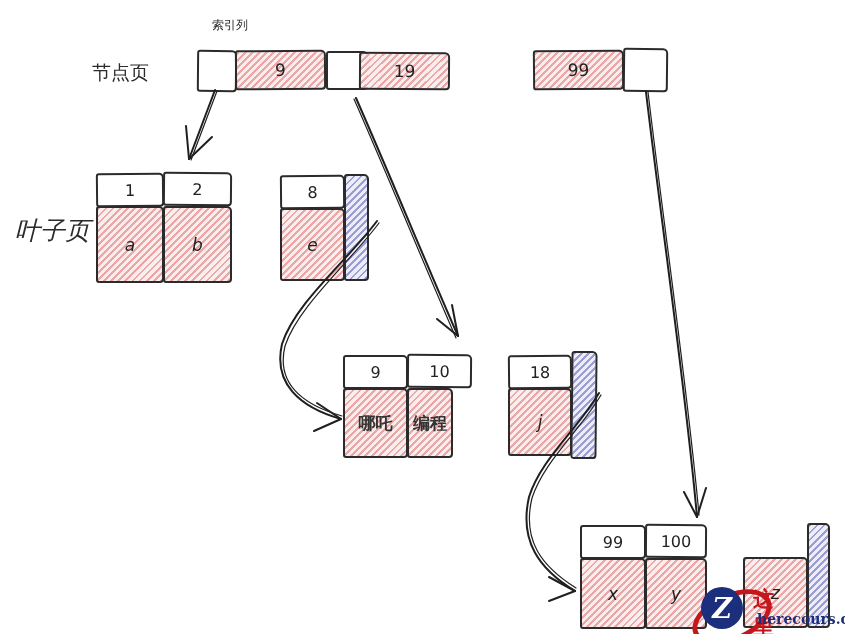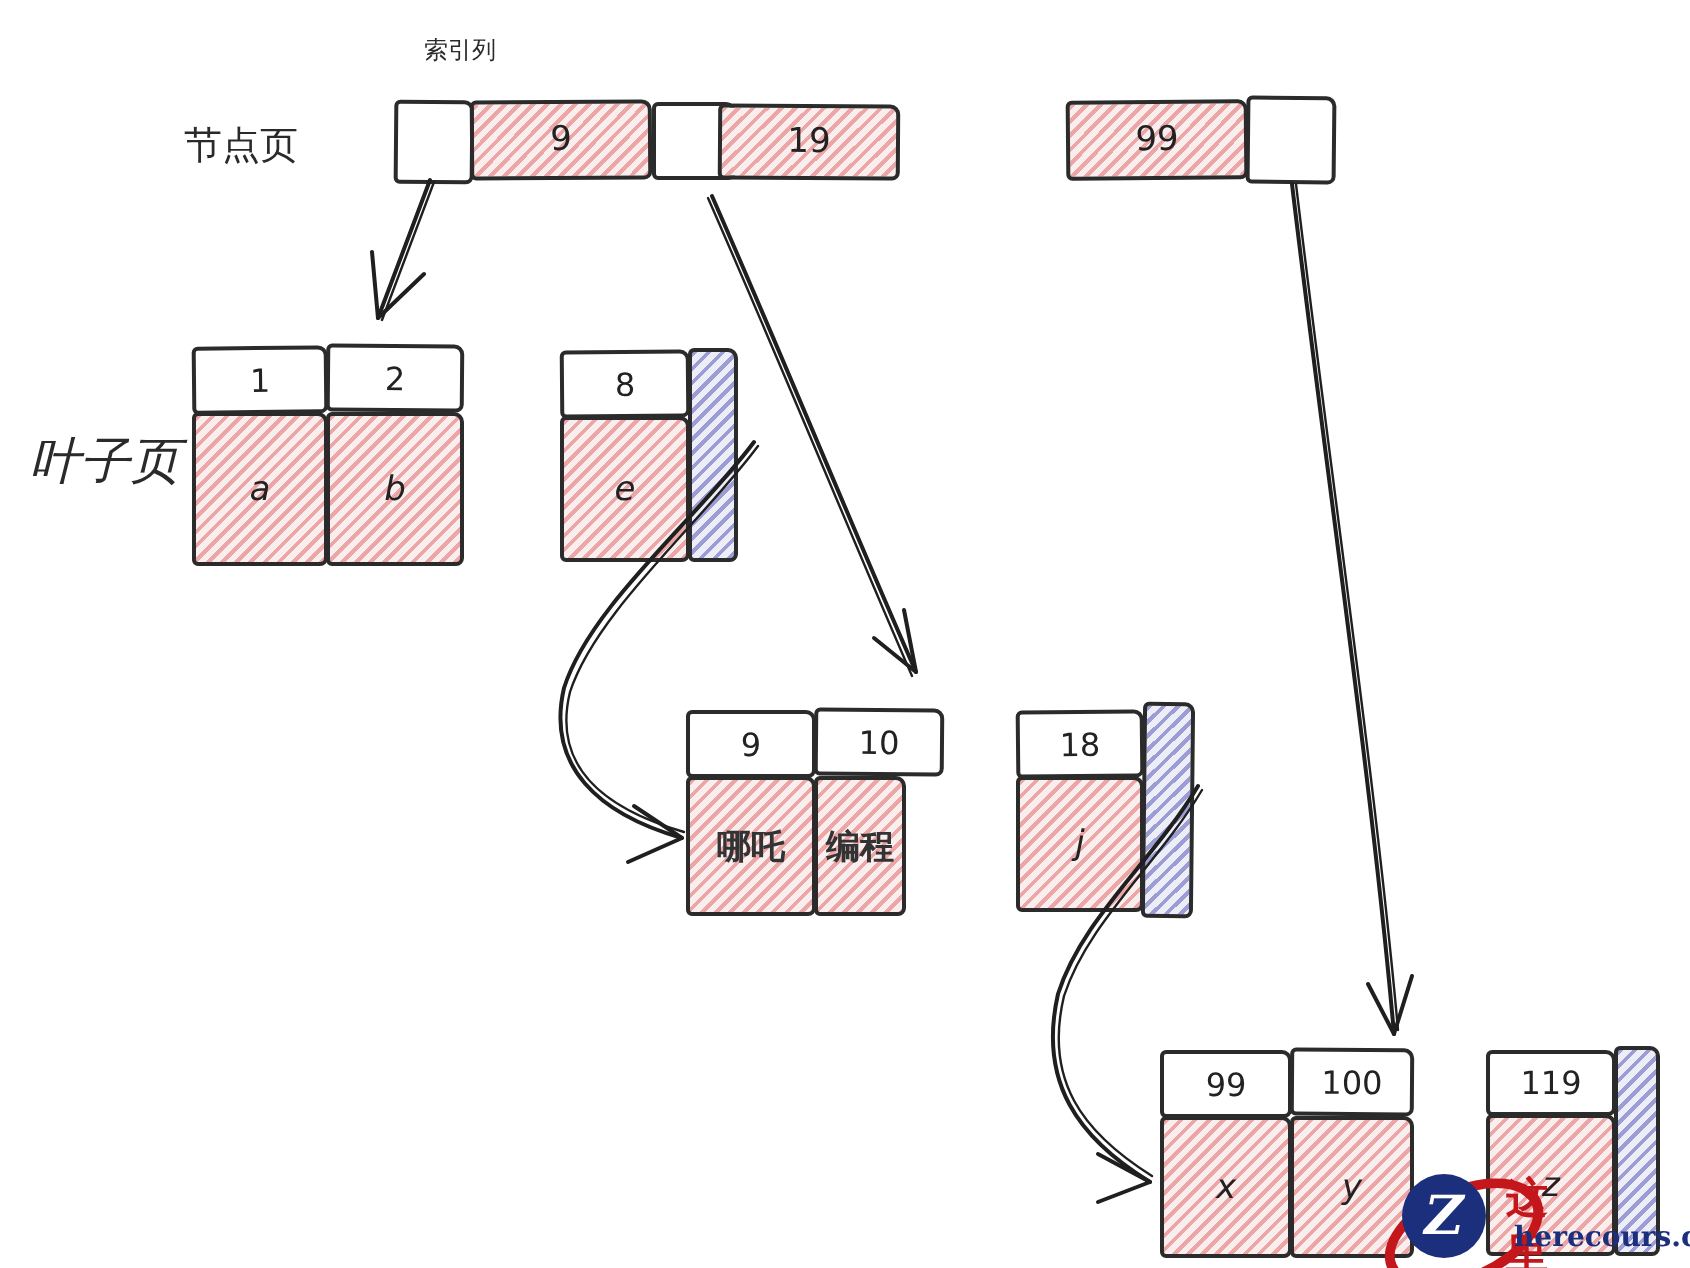--- a/index.html
+++ b/index.html
@@ -78,21 +78,20 @@
 
   <div class="leaf" style="left:580px;top:524px;width:127px;height:105px;">
     <div class="box white hdr-num" style="left:0;top:1px;width:66px;height:34px;">99</div>
     <div class="box white hdr-num" style="left:65px;top:0;width:62px;height:34px;transform:rotate(.4deg);">100</div>
     <div class="box pink val-letter" style="left:0;top:34px;width:66px;height:71px;">x</div>
     <div class="box pink val-letter" style="left:65px;top:34px;width:62px;height:71px;">y</div>
   </div>
 
   <div class="leaf" style="left:743px;top:523px;width:88px;height:106px;">
     <div class="box bluestrip" style="left:64px;top:0;width:23px;height:105px;"></div>
-    <div class="box white hdr-num" style="left:0;top:2px;width:65px;height:33px;">119</div>
     <div class="box pink val-letter" style="left:0;top:34px;width:65px;height:71px;">z</div>
   </div>
 
   <svg class="arrows" width="845" height="634" viewBox="0 0 845 634">
     <g stroke="#1f1f1f" fill="none" stroke-linecap="round" stroke-linejoin="round">
 
       <g>
         <path stroke-width="2" d="M215,90 L189,159"></path>
         <path stroke-width="1.2" d="M217,91 L191,160"></path>
         <path stroke-width="2" d="M189,159 L186,126 M189,159 L212,137"></path>

